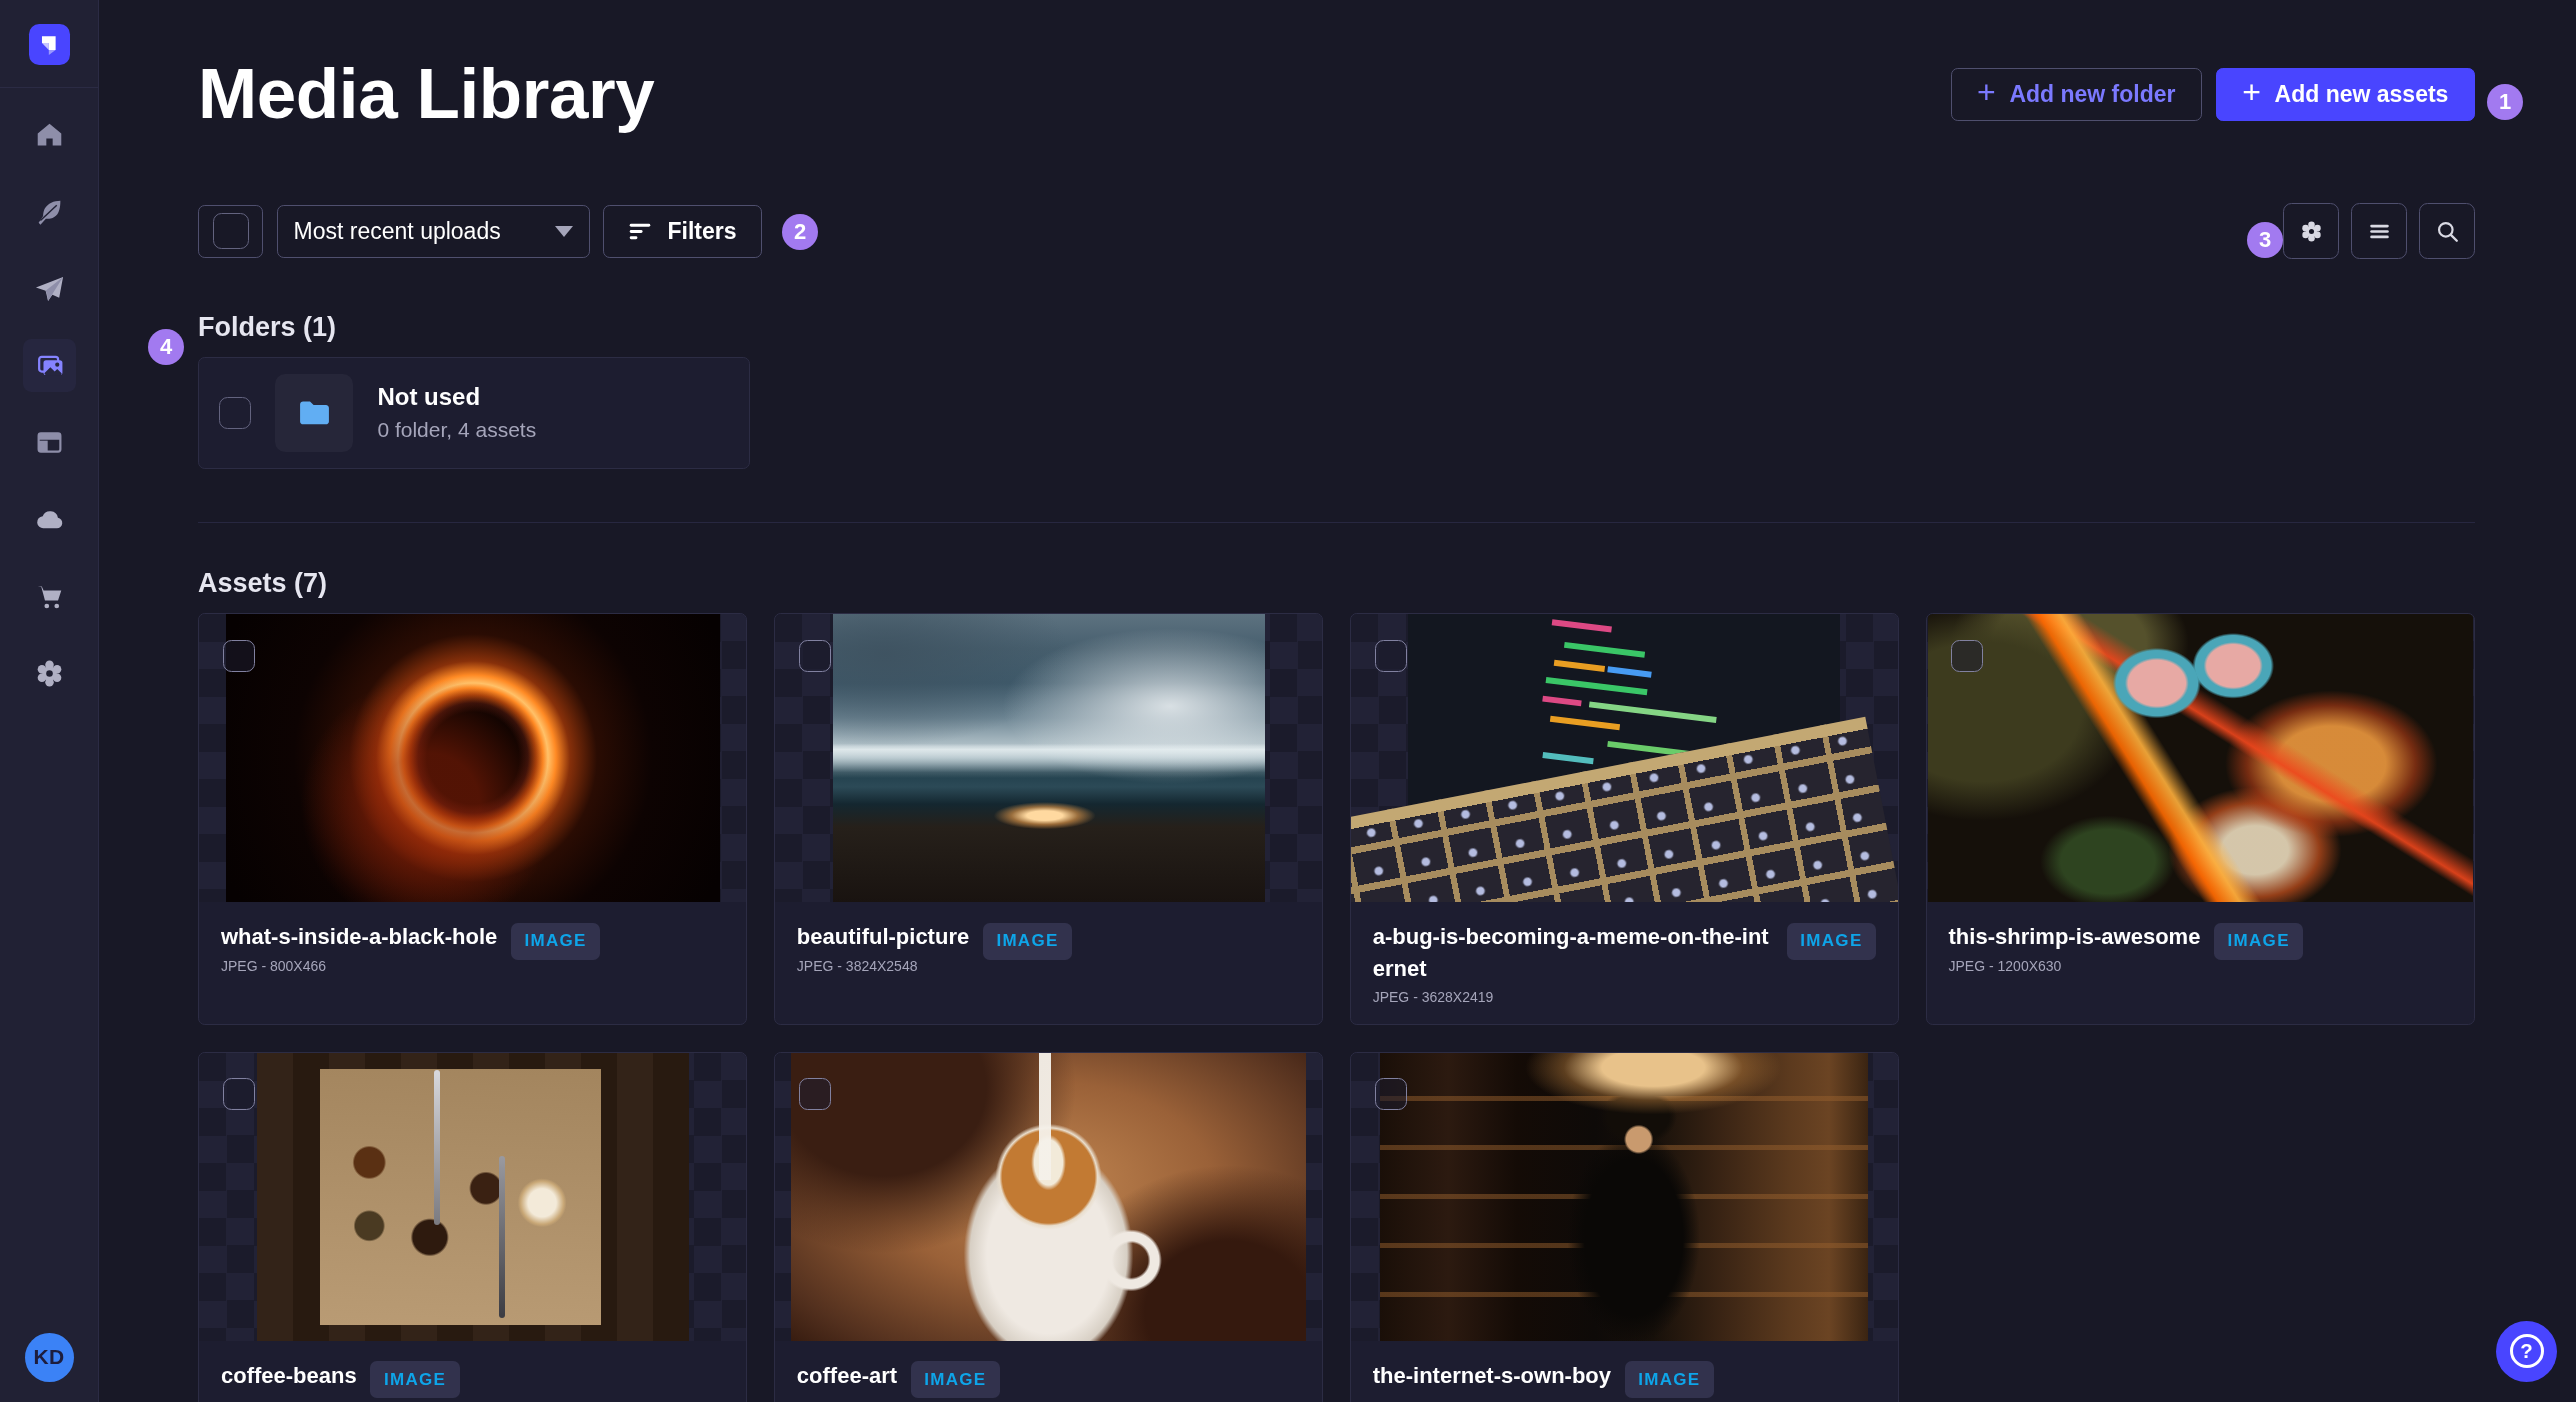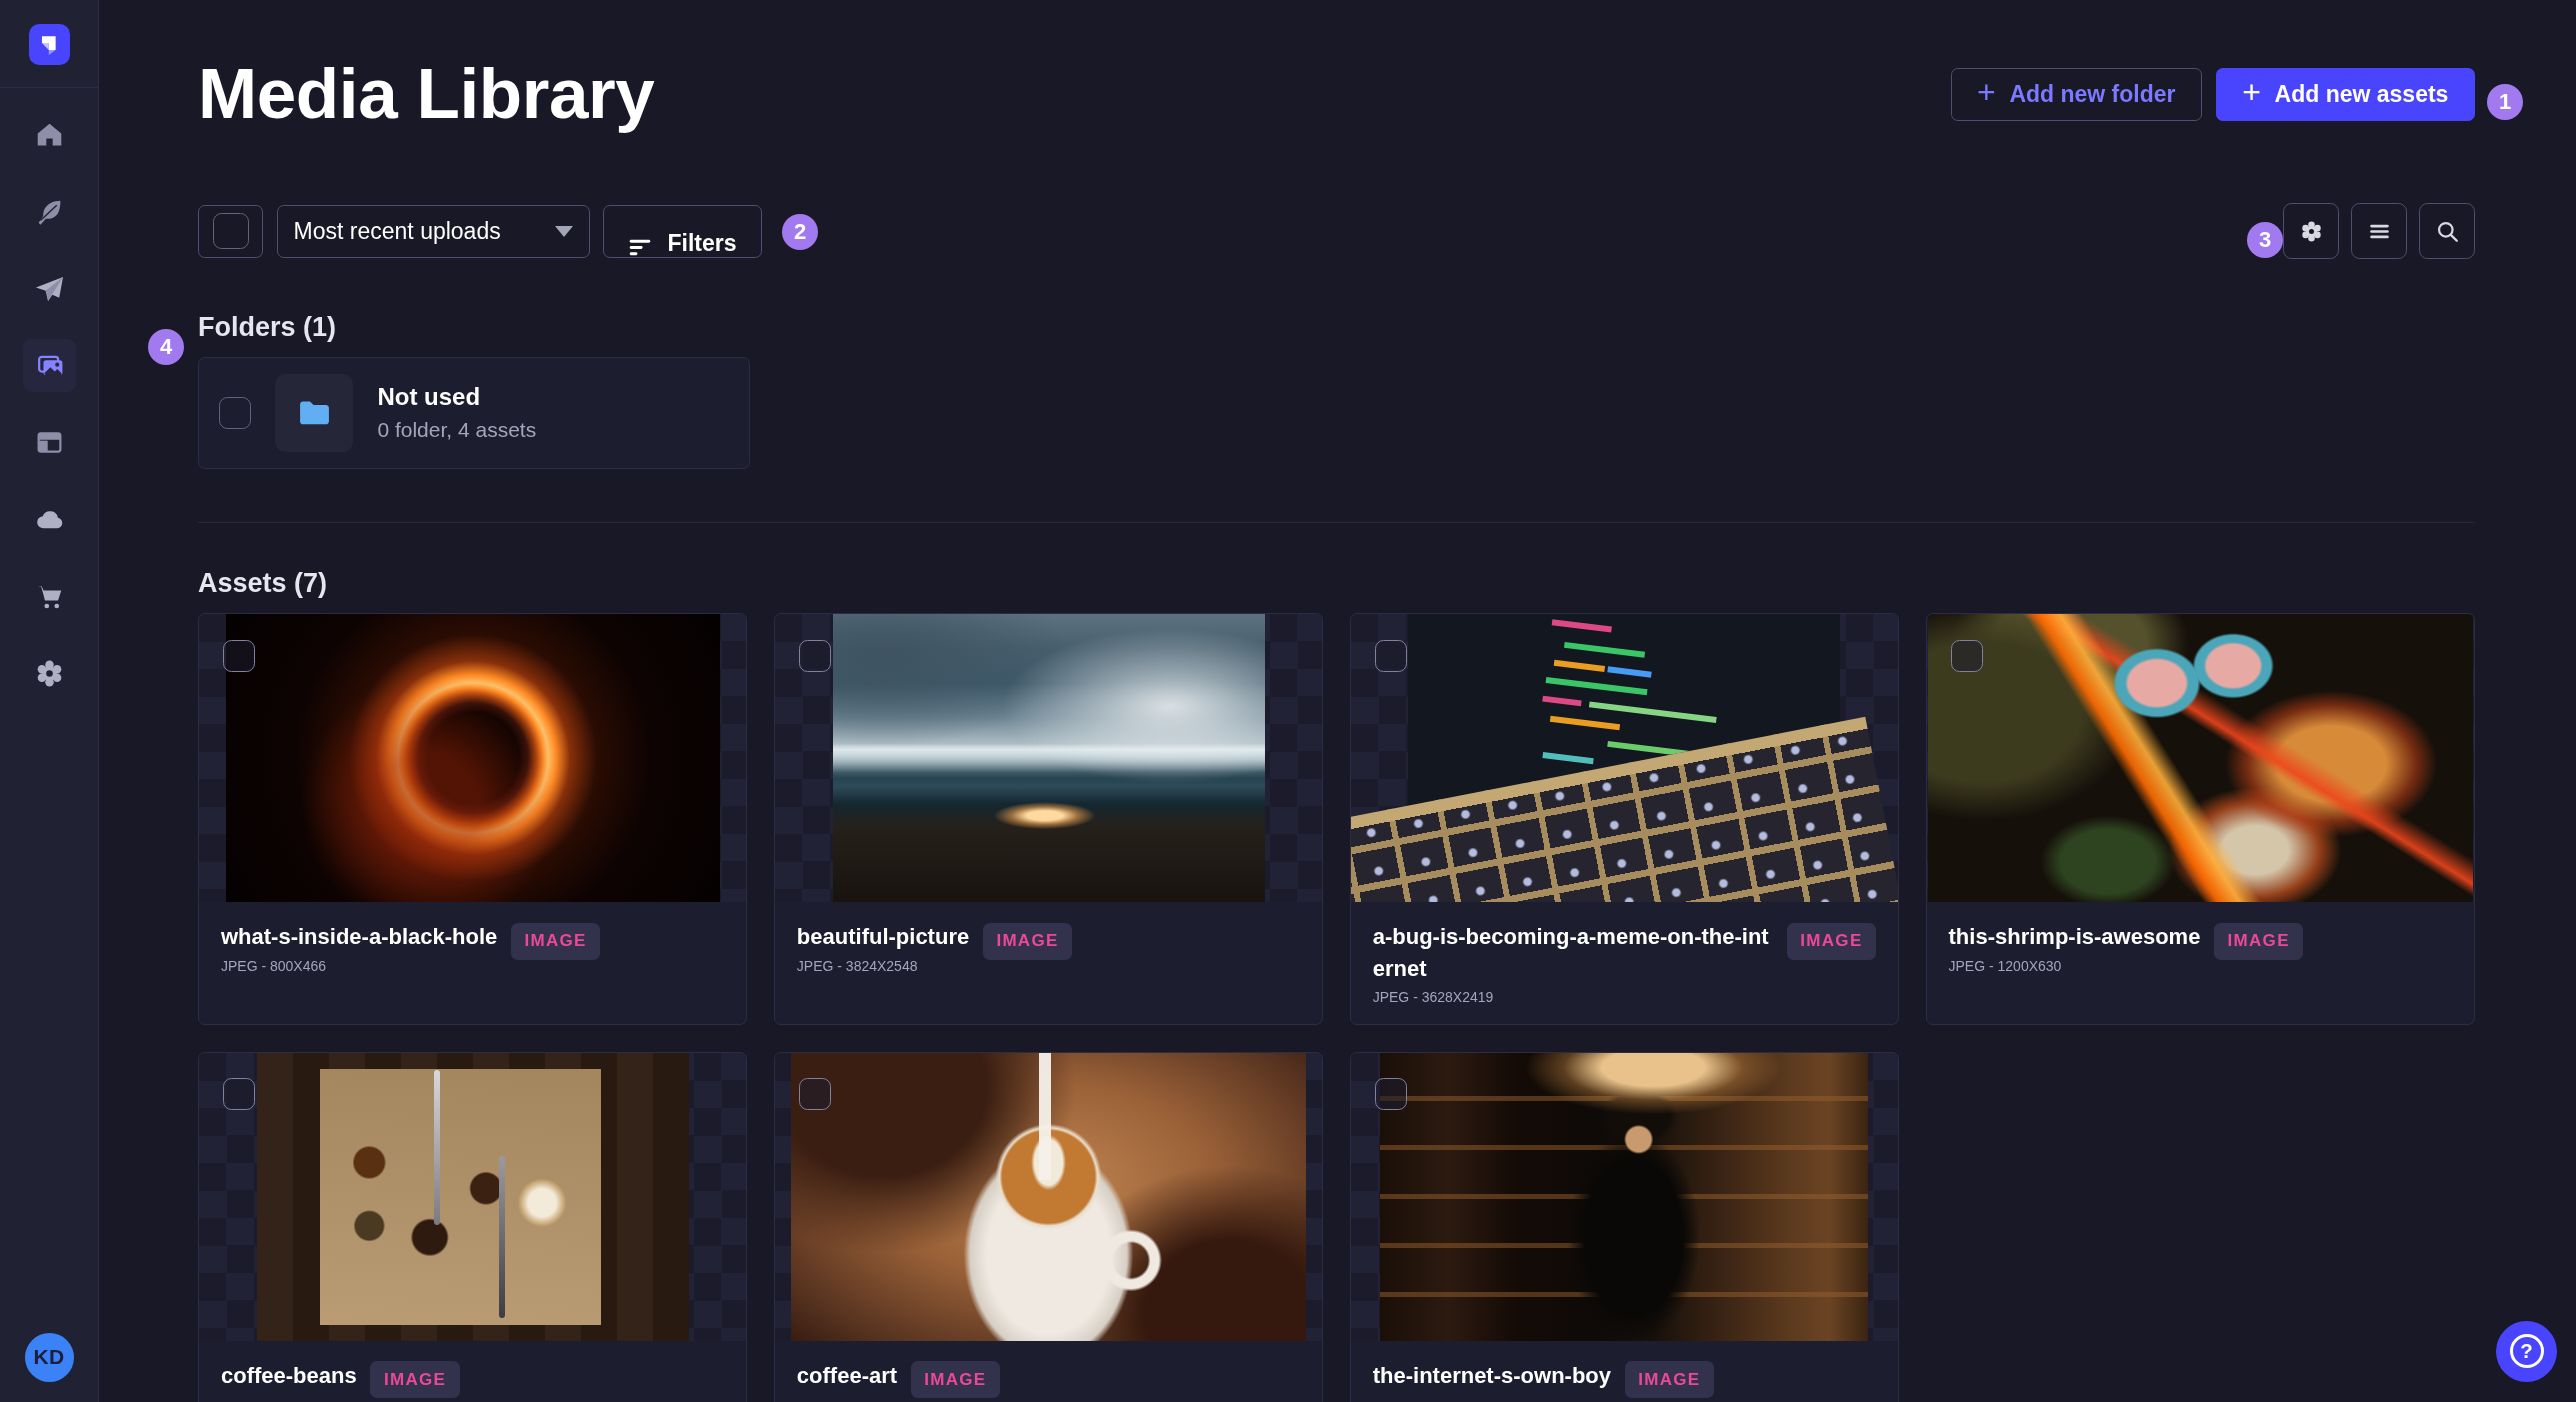--- a/index.html
+++ b/index.html
@@ -57,21 +57,21 @@
   }
   .checkbox { width:36px; height:36px; border:1.7px solid #63637f; border-radius:8.5px; background:transparent; }
   .select-btn {
     width:313px; height:53px; border:0.9px solid #4f4f6e; border-radius:6.8px;
     display:flex; align-items:center; justify-content:space-between; padding:0 16px;
     color:#fff; font-size:23px;
   }
   .caret { width:0; height:0; border-left:9.4px solid transparent; border-right:9.4px solid transparent; border-top:11px solid #a5a5ba; }
   .filters-btn {
     height:53px; border:0.9px solid #4f4f6e; border-radius:6.8px; padding:0 24px;
-    display:flex; align-items:flex-end; gap:15.3px; color:#fff; font-size:23px; font-weight:600;
+    display:flex; align-items:center; gap:15.3px; color:#fff; font-size:23px; font-weight:600;
   }
   .toolbar-right { display:flex; gap:12px; align-items:center; }
   .icon-btn {
     width:56px; height:56px; border:0.9px solid #4f4f6e; border-radius:8.5px;
     display:flex; align-items:center; justify-content:center;
   }
   
   .section-heading { font-size:27px; font-weight:600; color:#e6e6f0; }
   .folders-section { margin-top:53px; }
   .folder-card {
@@ -97,21 +97,21 @@
   }
   .thumb { height:100%; flex:none; position:relative; }
   .card-check {
     position:absolute; top:25.6px; left:24px; width:32px; height:32px;
     border:1.7px solid #8181a0; border-radius:8.5px; background:rgba(30,30,48,.55); z-index:3;
   }
   .card-info { padding:19px 22px; display:flex; justify-content:flex-start; gap:13.6px; flex:1; }
   .asset-name { font-size:22px; font-weight:600; color:#fff; line-height:31.5px; word-break:break-all; }
   .asset-meta { font-size:14px; color:#a5a5ba; margin-top:5.1px; }
   .type-badge {
-    background:#32324d; color:#ec4899; border-radius:6.8px; align-self:flex-start;
+    background:#32324d; color:#0ea5e9; border-radius:6.8px; align-self:flex-start;
     font-size:17px; font-weight:600; letter-spacing:1.3px; padding:8.5px 13.6px; margin-top:1.7px;
   }
   
   .t1 { width:494px; background:
     radial-gradient(circle at 41% 66%, rgba(150,35,8,.55) 0 51px, transparent 128px),
     radial-gradient(circle at 50% 50%, #000 0 46px, #30100a 55px, #a8430c 63px, #ff8a24 70px, #ffc169 75px, #ff8a24 83px, #87300a 97px, #2a0c03 124px, #0d0302 179px, #060101 273px);
     background-color:#060101; }
   .t2 { width:432px; background:
     radial-gradient(ellipse 51px 13.6px at 49% 70%, #ffd9a0 0 35%, rgba(255,170,80,.55) 65%, transparent 100%),
     linear-gradient(180deg, transparent 45%, rgba(232,240,242,.85) 47%, rgba(226,236,240,.30) 53%, transparent 57%),

